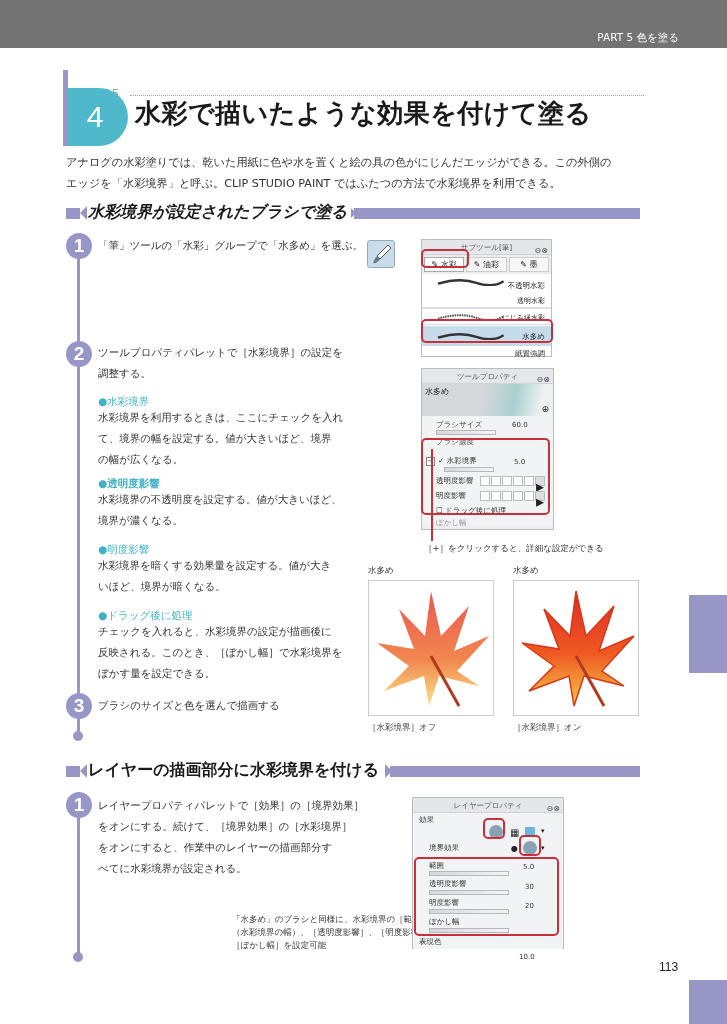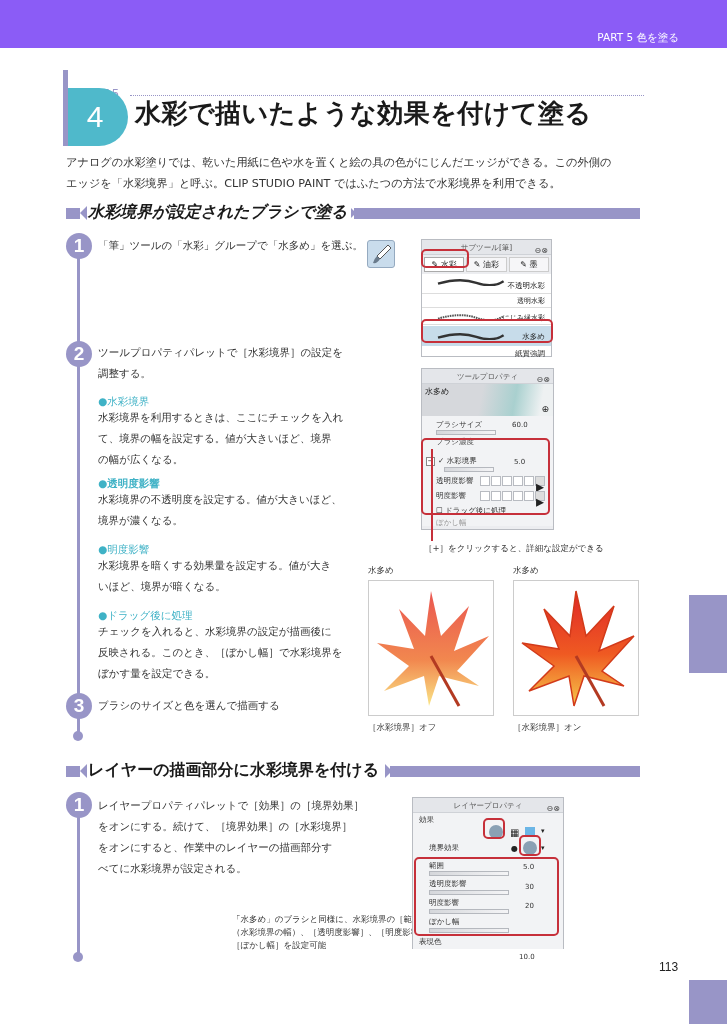--- a/index.html
+++ b/index.html
@@ -1,18 +1,18 @@
 <!DOCTYPE html>
 <html><head>
 <meta charset="utf-8">
 <style>
   * { box-sizing: border-box; margin: 0; padding: 0; }
   body { width: 727px; height: 1024px; background: #fff; position: relative; overflow: hidden;
     font-family: "DejaVu Sans", "Liberation Sans", sans-serif; color: #222; }
-  .topbar { position: absolute; left: 0; top: 0; width: 727px; height: 48px; background: #8b5cf6; }
+  .topbar { position: absolute; left: 0; top: 0; width: 727px; height: 48px; background: #737373; }
   .topbar .crumb { position: absolute; right: 48px; top: 31px; font-size: 10.5px; color: #fff; }
   .part-tag { position: absolute; left: 64px; top: 86px; width: 580px; height: 16px; text-align: center; }
   .part-tag .tri { position: absolute; left: 0; top: 0; width: 0; height: 0; border-top: 8px solid transparent;
     border-bottom: 8px solid transparent; border-left: 13px solid #9895c7; }
   .part-tag .lbl { position: absolute; left: 14px; top: 1px; font-size: 12px; color: #9895c7; font-family: "Liberation Sans", sans-serif; }
   .part-tag .dots { position: absolute; left: 66px; right: 0; top: 9px; border-top: 1.5px dotted #9895c7; }
   .vstrip { position: absolute; left: 63px; top: 70px; width: 5px; height: 76px; background: #9895c7; }
   .numbadge { position: absolute; left: 68px; top: 88px; width: 60px; height: 58px; background: #4fb9cb;
     border-radius: 0 29px 29px 0; color: #fff; font-size: 30px; font-family: "Liberation Sans", sans-serif;
     display: flex; align-items: center; justify-content: center; padding-right: 6px; }
@@ -127,21 +127,21 @@
   <div class="wt">
     <span>サブツール[筆]</span>
     <span class="ctl">⊖⊗</span>
   </div>
   <div style="display:flex; gap:2px; padding:2px; height:19px;">
     <div style="flex:1; background:#fff; border:1px solid #aaa; font-size:8px; line-height:13px; text-align:center;">✎ <span>水彩</span></div>
     <div style="flex:1; background:#f6f6f8; border:1px solid #ccc; font-size:8px; line-height:13px; text-align:center;">✎ <span>油彩</span></div>
     <div style="flex:1; background:#f6f6f8; border:1px solid #ccc; font-size:8px; line-height:13px; text-align:center;">✎ <span>墨</span></div>
   </div>
   <div style="position:relative; height:82px; background:#fff;">
-    <div style="position:absolute; top:0; left:0; right:0; height:20px; border-bottom:1px solid #ddd;">
+    <div style="position:absolute; top:0; left:0; right:0; height:35px; border-bottom:1px solid #ddd;">
       <svg class="stroke" style="top:4px;" viewBox="0 0 84 10">
           <path d="M2 7 Q30 -1 50 6 T84 4" stroke="#333" stroke-width="3" fill="none"></path>
         </svg>
       <span style="position:absolute; right:6px; top:7px; font-size:7.5px;">不透明水彩</span>
     </div>
     <div style="position:absolute; top:20px; left:0; right:0; height:14px; border-bottom:1px solid #ddd; overflow:hidden;">
       <span style="position:absolute; right:6px; top:2px; font-size:7px;">透明水彩</span>
     </div>
     <div style="position:absolute; top:35px; left:0; right:0; height:16px; border-bottom:1px solid #ddd;">
       <svg class="stroke" style="top:4px;" viewBox="0 0 84 10">

